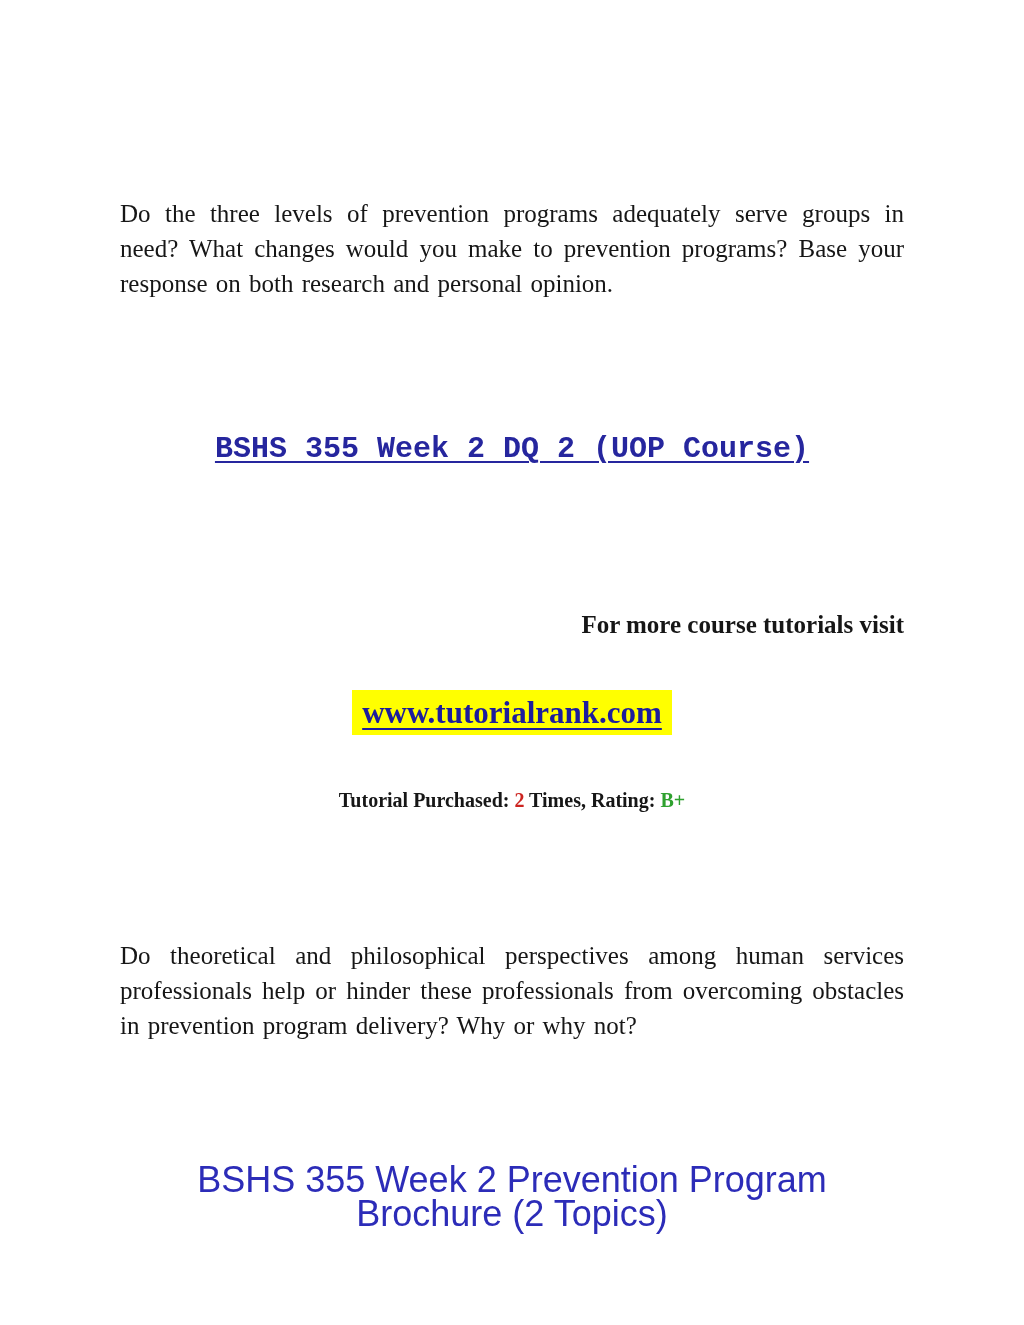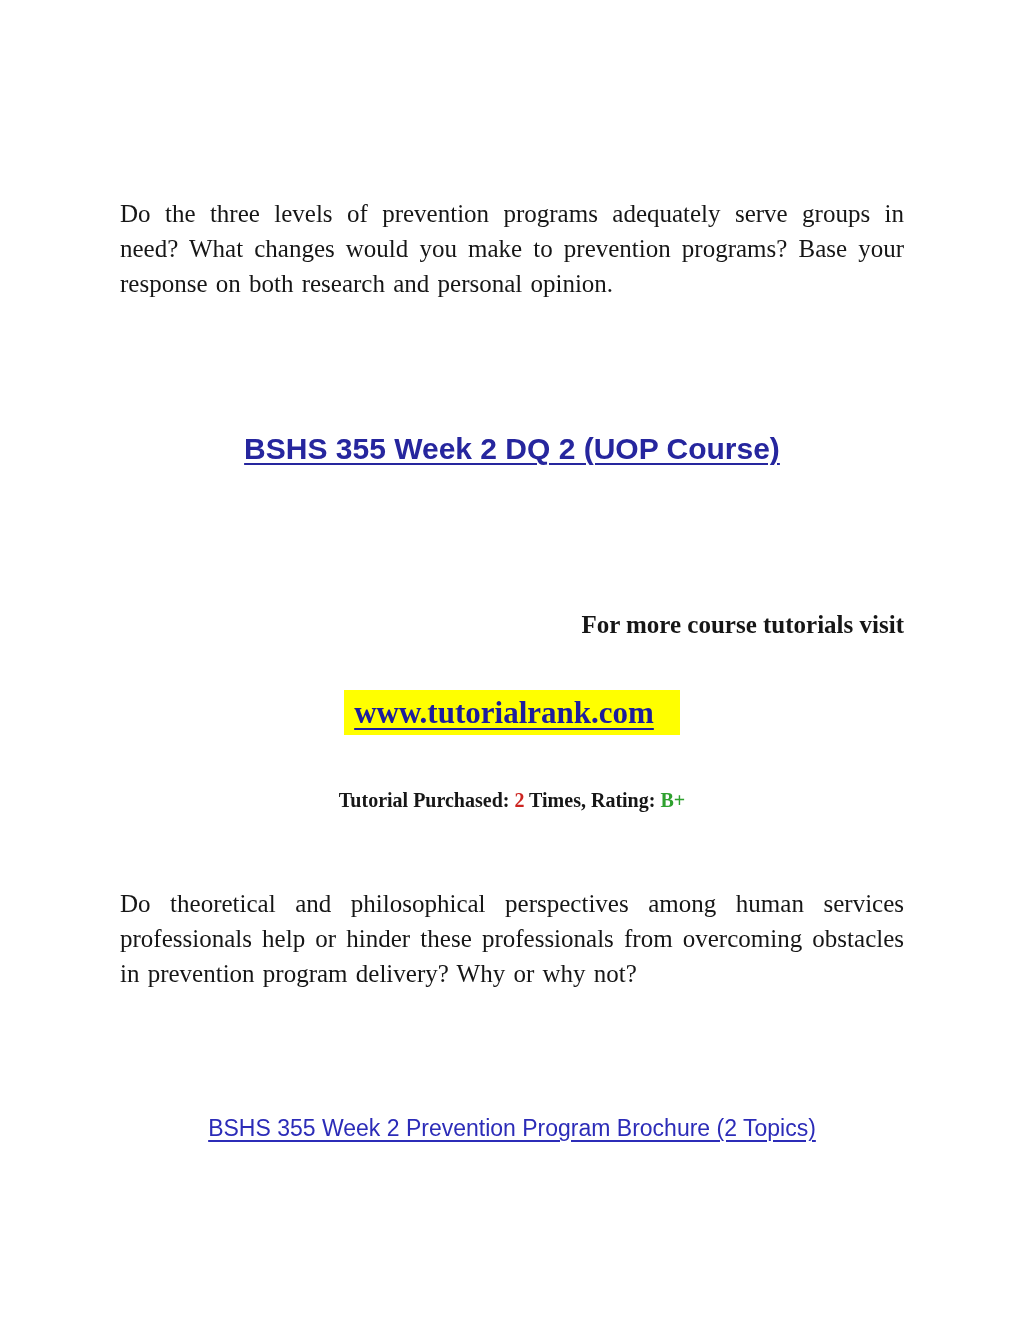--- a/index.html
+++ b/index.html
@@ -35,21 +35,21 @@
     font-size: 25px;
     line-height: 35px;
     text-align: justify;
     text-justify: inter-word;
     color: var(--text);
     word-spacing: 2px;
   }
   .heading-serif {
     margin: 130px 0 0 0;
     text-align: center;
-    font-family: Liberation Sans, sans-serif;
+    font-family: Liberation Mono, monospace;
     font-size: 30px;
     line-height: 36px;
     font-weight: bold;
     color: var(--heading-blue);
     text-decoration: underline;
     text-decoration-thickness: 2px;
     text-underline-offset: 4px;
     cursor: pointer;
   }
   .promo {
@@ -66,48 +66,47 @@
     line-height: 0;
   }
   .site-link {
     display: inline-block;
     background: var(--highlight-yellow);
     color: var(--link-blue);
     font-family: "Liberation Serif", serif;
     font-size: 31px;
     line-height: 40px;
     font-weight: bold;
-    padding: 3px 26px 2px 10px;
+    padding: 3px 10px 2px 10px;
     text-decoration: underline;
     text-decoration-thickness: 2px;
     text-underline-offset: 5px;
     cursor: pointer;
   }
   .purchase {
     margin: 47px 0 0 0;
     text-align: center;
     font-size: 20px;
     line-height: 36px;
     font-weight: bold;
     color: var(--text);
   }
   .purchase .count { color: var(--accent-red); }
   .purchase .rating { color: var(--accent-green); }
   .para-2 {
-    margin-top: 68px;
+    margin-top: 120px;
   }
   .heading-sans {
     margin: 120px 0 0 0;
     text-align: center;
     font-family: "Liberation Sans", sans-serif;
-    font-size: 23px;
+    font-size: 36px;
     line-height: 34px;
     font-weight: normal;
     color: var(--bottom-heading-blue);
-    text-decoration: underline;
     text-decoration-thickness: 2px;
     text-underline-offset: 4px;
     cursor: pointer;
   }
 </style>
 </head>
 <body>
 
 <main class="page">
 

